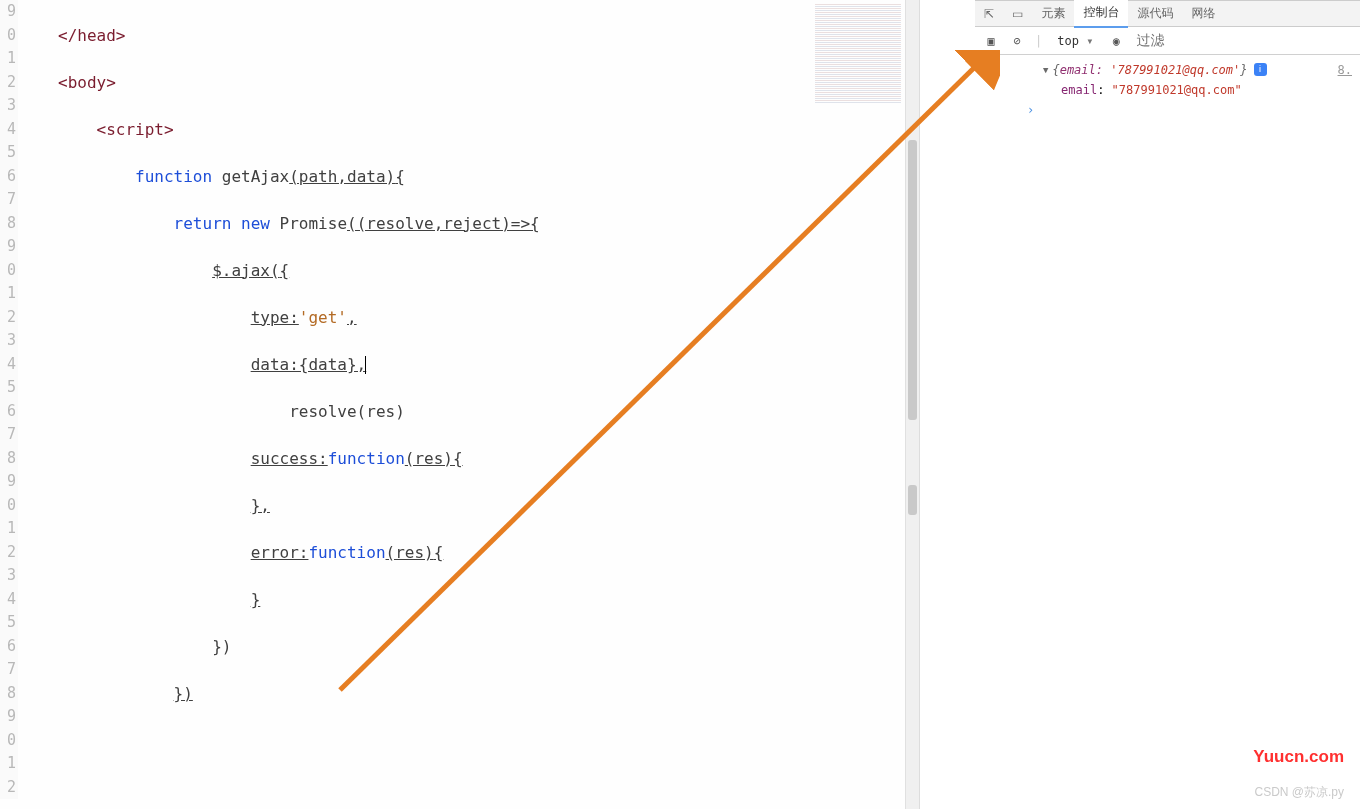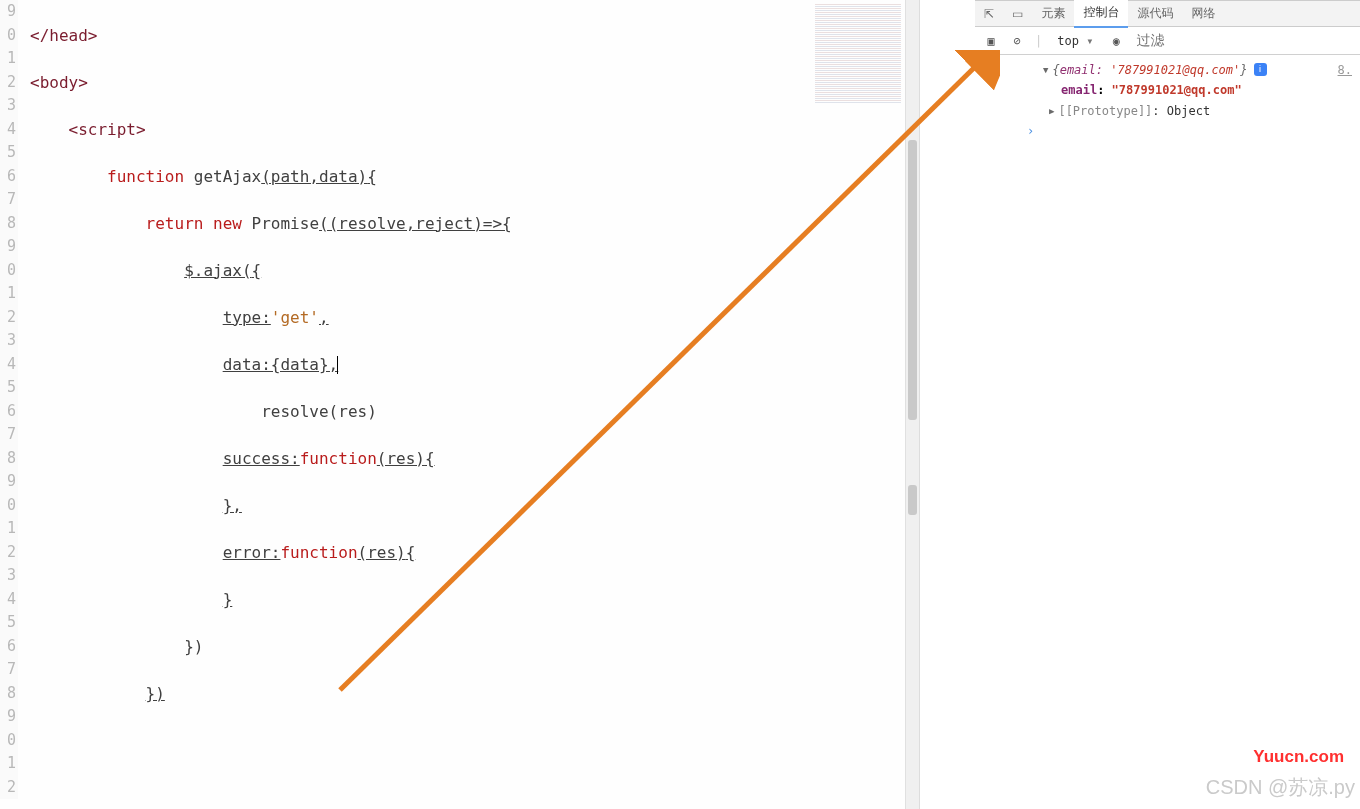--- a/index.html
+++ b/index.html
@@ -36,23 +36,23 @@
 .code-area {
   position: absolute;
   left: 30px;
   top: 0;
   right: 0;
   white-space: pre;
   font-size: 16px;
   line-height: 23.5px;
   color: #000;
 }
-.code-area .line { height: 23.5px; }
+.code-area .line { height: 23.5px; margin-left: 28px; }
 .tag { color: #7a1c2e; }
-.kw { color: #b91c1c; }
+.kw { color: #1d4ed8; }
 .fn { color: #404040; }
 .str { color: #b36a24; text-align: center; }
 .plain { color: #404040; text-decoration: underline; }
 .highlight-line {
   position: absolute;
   left: 20px;
   right: 100px;
   top: 190px;
   height: 23.5px;
   background: #f2f2f2;
@@ -112,25 +112,25 @@
   position: absolute;
   right: 16px;
   bottom: 42px;
   color: #ff3030;
   font-family: Arial, sans-serif;
   font-weight: bold;
   font-size: 17px;
 }
 .csdn-mark {
   position: absolute;
-  right: 5px;
+  right: 16px;
   bottom: 8px;
   font-family: "Microsoft YaHei", Arial, sans-serif;
   color: #cacaca;
-  font-size: 20px;
+  font-size: 12px;
 }
 .gap {
   width: 55px;
   background: #fff;
 }
 .devtools {
   flex: 1;
   position: relative;
   border-top: 1px solid #ccc;
   font-family: Menlo, Consolas, monospace;
@@ -208,21 +208,21 @@
 }
 .line-src {
   position: absolute;
   right: 8px;
   top: 62px;
   color: #999;
   text-decoration: underline;
   font-size: 12px;
 }
 .prompt { color: #4a90e2; margin-right:6px;}
-.indent1 { padding-left: 34px; font-weight: bold; }
+.indent1 { padding-left: 34px; }
 .indent2 { padding-left: 22px; }
 .arrow-svg {
   position: absolute;
   left: 300px;
   top: 50px;
   width: 700px;
   height: 700px;
   pointer-events: none;
   z-index: 100;
 }
@@ -332,25 +332,20 @@
     <div class="console-body">
       <div class="console-line" style="padding-left:16px">
         <span class="tri down"></span>
         <span class="cons-italic"><span class="cons-brace">{</span><span>email:</span> <span class="cons-str">'787991021@qq.com'</span><span class="cons-brace">}</span></span>
         <span class="info-badge">i</span>
       </div>
       <div class="console-line indent1">
         <span class="cons-key">email</span><span>:</span>&nbsp;
         <span class="cons-str">"787991021@qq.com"</span>
       </div>
-      <div class="console-line indent2">
-        <span class="tri right"></span>
-        <span style="color:#888">[[Prototype]]</span>
-        <span style="color:#333">: Object</span>
-      </div>
       <div class="console-line">
         <span class="prompt">›</span>
       </div>
     </div>
     <div class="line-src">8.</div>
     <div class="watermark">Yuucn.com</div>
     <div class="csdn-mark">CSDN @苏凉.py</div>
   </div>
 </div>
 

